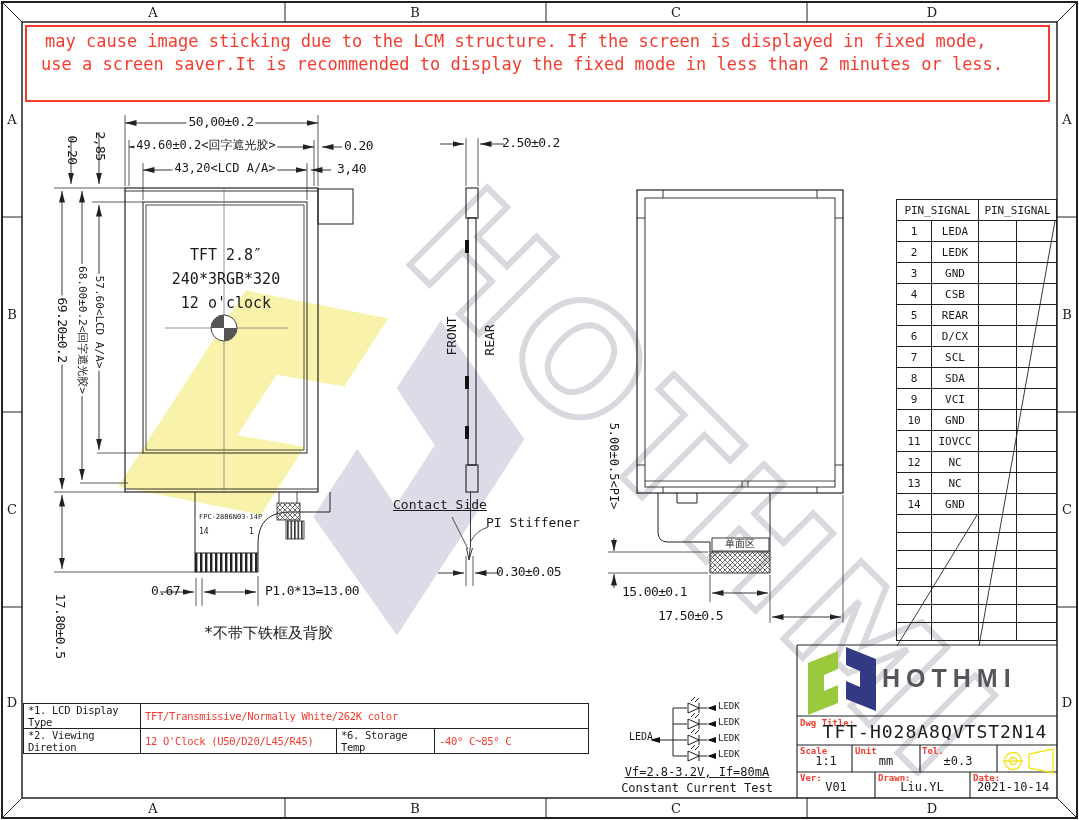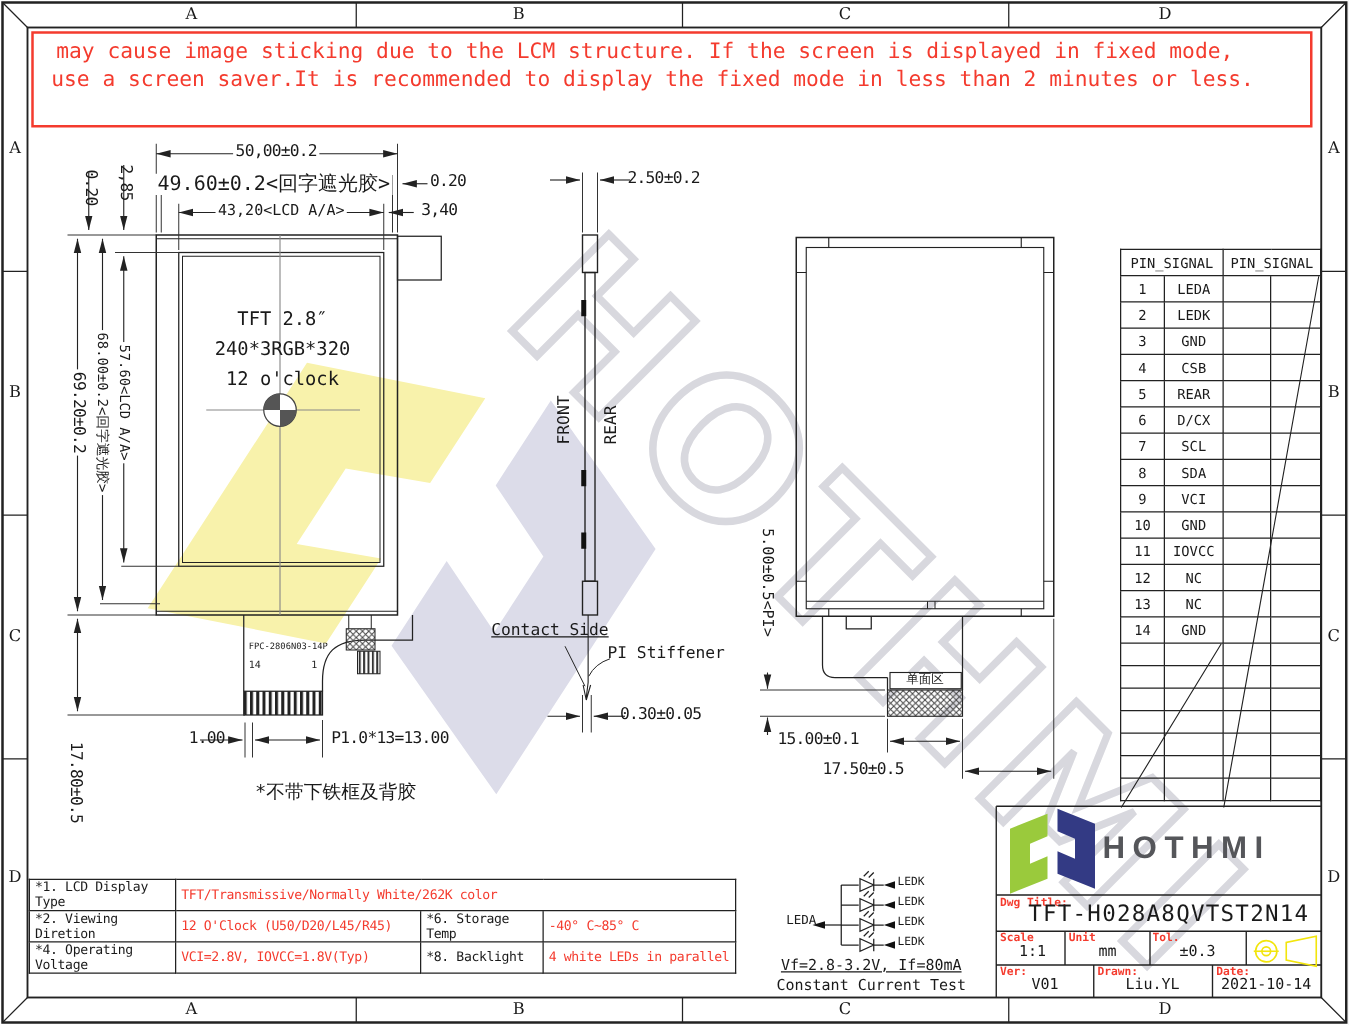--- a/index.html
+++ b/index.html
@@ -207,37 +207,37 @@
   <div class="fl" style="left:1067px;top:314px">B</div>
   <div class="fl" style="left:1067px;top:509px">C</div>
   <div class="fl" style="left:1067px;top:702px">D</div>
 
   <div class="warn">
     <div style="padding-left:8px">may cause image sticking due to the LCM structure. If the screen is displayed in fixed mode,</div>
     <div style="padding-left:4px">use a screen saver.It is recommended to display the fixed mode in less than 2 minutes or less.</div>
   </div>
 
   <div class="t d cx w" style="left:221px;top:115px">50,00±0.2</div>
-  <div class="t cx w" style="left:219px;top:139px;font-size:16px">49.60±0.2&lt;回字遮光胶&gt;</div>
+  <div class="t cx w" style="left:206px;top:139px;font-size:12px">49.60±0.2&lt;回字遮光胶&gt;</div>
   <div class="t d" style="left:344px;top:139px">0.20</div>
   <div class="t cx w" style="left:225px;top:162px;font-size:12px">43,20&lt;LCD A/A&gt;</div>
   <div class="t d" style="left:337px;top:162px">3,40</div>
   <div class="t d vd" style="left:100px;top:146px">2,85</div>
   <div class="t d vd" style="left:72px;top:150px">0.20</div>
   <div class="t d vd w" style="left:62px;top:330px">69.20±0.2</div>
   <div class="t vd w" style="left:82px;top:330px;font-size:11px">68.00±0.2&lt;回字遮光胶&gt;</div>
   <div class="t vd w" style="left:99px;top:322px;font-size:11px">57.60&lt;LCD A/A&gt;</div>
   <div class="t d vd" style="left:60px;top:626px">17.80±0.5</div>
   <div class="t cx s15" style="left:226px;top:248px">TFT 2.8″</div>
   <div class="t cx s15" style="left:226px;top:272px">240*3RGB*320</div>
   <div class="t cx s15" style="left:226px;top:296px">12 o'clock</div>
   <div class="t s7" style="left:199px;top:514px">FPC-2806N03-14P</div>
   <div class="t s8" style="left:199px;top:528px">14</div>
   <div class="t s8" style="left:249px;top:528px">1</div>
-  <div class="t d" style="left:151px;top:584px">1.00</div>
+  <div class="t d" style="left:151px;top:584px">0.67</div>
   <div class="t d" style="left:265px;top:584px">P1.0*13=13.00</div>
   <div class="t s15" style="left:204px;top:626px">*不带下铁框及背胶</div>
 
   <div class="t d" style="left:502px;top:136px">2.50±0.2</div>
   <div class="t vu s13" style="left:452px;top:336px">FRONT</div>
   <div class="t vu s13" style="left:490px;top:340px">REAR</div>
   <div class="t s13 ul" style="left:393px;top:498px">Contact Side</div>
   <div class="t s13" style="left:486px;top:516px">PI Stiffener</div>
   <div class="t d" style="left:496px;top:565px">0.30±0.05</div>
 
@@ -405,26 +405,20 @@
     <tbody>
         <tr>
       <td>*1. LCD Display Type</td>
       <td colspan="3" class="red">TFT/Transmissive/Normally White/262K color</td>
     </tr>
     <tr>
       <td>*2. Viewing Diretion</td>
           <td class="red">12 O'Clock (U50/D20/L45/R45)</td>
       <td>*6. Storage Temp</td>
           <td class="red">-40° C~85° C</td>
-    </tr>
-    <tr>
-      <td>*4. Operating Voltage</td>
-          <td class="red">VCI=2.8V, IOVCC=1.8V(Typ)</td>
-      <td>*8. Backlight</td>
-          <td class="red">4 white LEDs in parallel</td>
     </tr>
   </tbody>
     </table>
 
   <div class="brand" style="left:882px;top:664px">HOTHMI</div>
   <div class="tbl" style="left:800px;top:718px">Dwg Title:</div>
   <div class="t cx" style="left:935px;top:723px;font-size:18px;letter-spacing:1px">TFT-H028A8QVTST2N14</div>
   <div class="tbl" style="left:800px;top:746px">Scale</div>
   <div class="tbl" style="left:855px;top:746px">Unit</div>
   <div class="tbl" style="left:922px;top:746px">Tol.</div>

